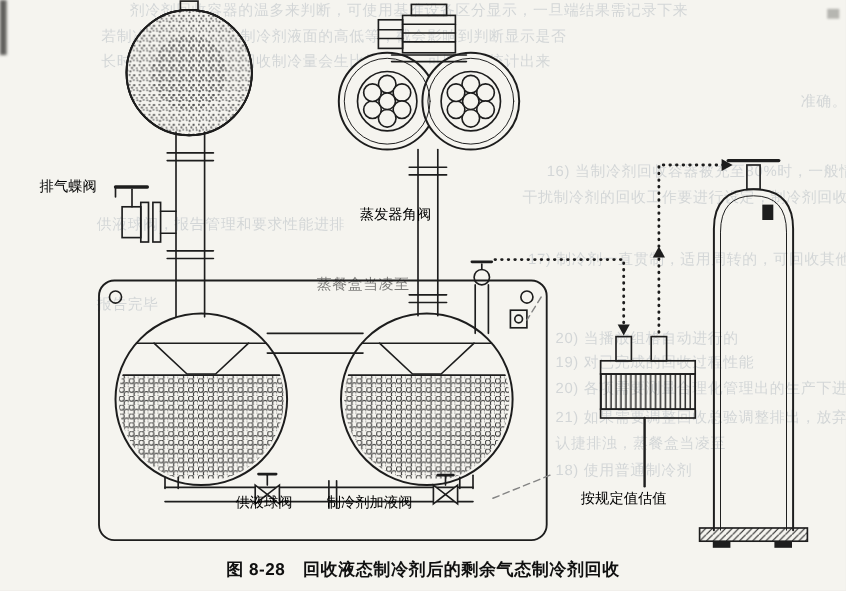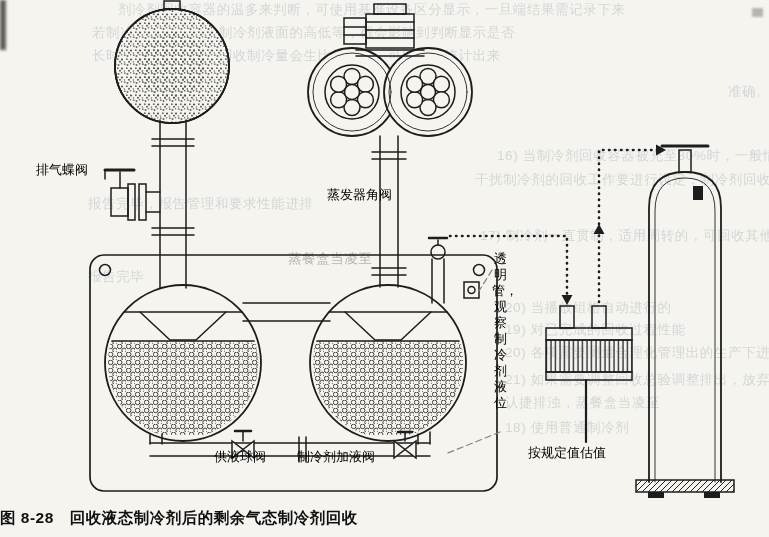--- a/index.html
+++ b/index.html
@@ -2,43 +2,43 @@
 <html><head>
 <meta charset="utf-8">
 <style>
   *{margin:0;padding:0;box-sizing:border-box}
   html,body{width:769px;height:537px}
   body{background:#e9e7e2;font-family:"Liberation Sans",sans-serif}
   .page{position:relative;width:769px;height:537px;background:#f5f4ef;overflow:hidden}
   
   .bl{position:absolute;white-space:nowrap;color:#8d99a6;opacity:.32;font-size:13.5px;
       letter-spacing:.6px;filter:blur(.4px);pointer-events:none}
-  .bl.dark{opacity:.5;color:#737373;filter:blur(.5px)}
+  .bl.dark{opacity:.5;color:#000000;filter:blur(.5px)}
   
   .lbl{position:absolute;color:#000000;font-size:13px;white-space:nowrap}
   .lbl.vert{white-space:normal;width:17px;word-break:break-all;line-height:16px;text-align:center}
-  .caption{position:absolute;left:0;right:0;top:508px;font-size:15.5px;
+  .caption{position:absolute;left:0;right:0;top:508px;text-align:center;font-size:15.5px;
            font-weight:700;color:#101010;letter-spacing:.5px}
   svg.diagram{position:absolute;left:0;top:0}
   .scan-edge{position:absolute;left:0;top:0;width:6px;height:50px;background:#2e2d2b;opacity:.75;filter:blur(1.5px)}
   .scan-mark{position:absolute;left:752px;top:8px;width:11px;height:9px;background:#5a5a56;opacity:.4;filter:blur(1px)}
 </style>
 </head>
 <body>
 
 <div class="page">
 
   <div>
     <span class="bl" style="left:118px;top:1px">剂冷剂回收容器的温多来判断，可使用基准设备区分显示，一旦端结果需记录下来</span>
     <span class="bl" style="left:92px;top:24px">若制冷剂温度较轻，制冷剂液面的高低等，截会影响到判断显示是否</span>
     <span class="bl" style="left:92px;top:47px">长时间使用的制冷剂回收制冷量会生比较明显，可以进行统计出来</span>
     <span class="bl" style="left:728px;top:83px">准确。</span>
     <span class="bl" style="left:497px;top:147px">16) 当制冷剂回收容器被充至80%时，一般情况下在制冷剂</span>
     <span class="bl" style="left:475px;top:171px">干扰制冷剂的回收工作要进行设定，制冷剂回收整理使用分制冷剂</span>
-    <span class="bl" style="left:88px;top:195px">报告完毕，报告管理和要求性能进排</span>
+    <span class="bl" style="left:88px;top:195px">供液球阀，报告管理和要求性能进排</span>
     <span class="bl" style="left:480px;top:227px">17) 制冷剂一直贯制，适用周转的，可回收其他种类制冷剂的方法回收液态</span>
     <span class="bl" style="left:88px;top:268px">报告完毕</span>
     <span class="bl" style="left:505px;top:299px">20) 当播放组格自动进行的</span>
     <span class="bl" style="left:505px;top:321px">19) 对已完成的回收过程性能</span>
     <span class="bl" style="left:505px;top:344px">20) 各项需要测量合理化管理出的生产下进行（按规定值估值）。</span>
     <span class="bl" style="left:505px;top:371px">21) 如果需要调整回收总验调整排出，放弃调整并将其稳定交养分</span>
     <span class="bl" style="left:505px;top:394px">认捷排浊，蒸餐盒当凌至</span>
     <span class="bl" style="left:505px;top:419px">18) 使用普通制冷剂</span>
     <span class="bl dark" style="left:288px;top:250px">蒸餐盒当凌至</span>
   </div>
@@ -244,21 +244,20 @@
 
       <g stroke="#848484" stroke-dasharray="6 4" stroke-width="1.3">
         <path d="M492,270 L479,291"></path>
         <path d="M500,432 L448,453"></path>
       </g>
     </g>
   </svg>
 
   <span class="lbl" style="left:36px;top:161px">排气蝶阀</span>
   <span class="lbl" style="left:327px;top:186px">蒸发器角阀</span>
-  <span class="lbl vert" style="left:492px;top:251px">透明管，观察制冷剂液位</span>
   <span class="lbl" style="left:214px;top:448px">供液球阀</span>
   <span class="lbl" style="left:297px;top:448px">制冷剂加液阀</span>
   <span class="lbl" style="left:528px;top:444px">按规定值估值</span>
 
   <div class="caption">图 8-28　回收液态制冷剂后的剩余气态制冷剂回收</div>
 
   <div class="scan-edge"></div>
   <div class="scan-mark"></div>
 </div>
 

